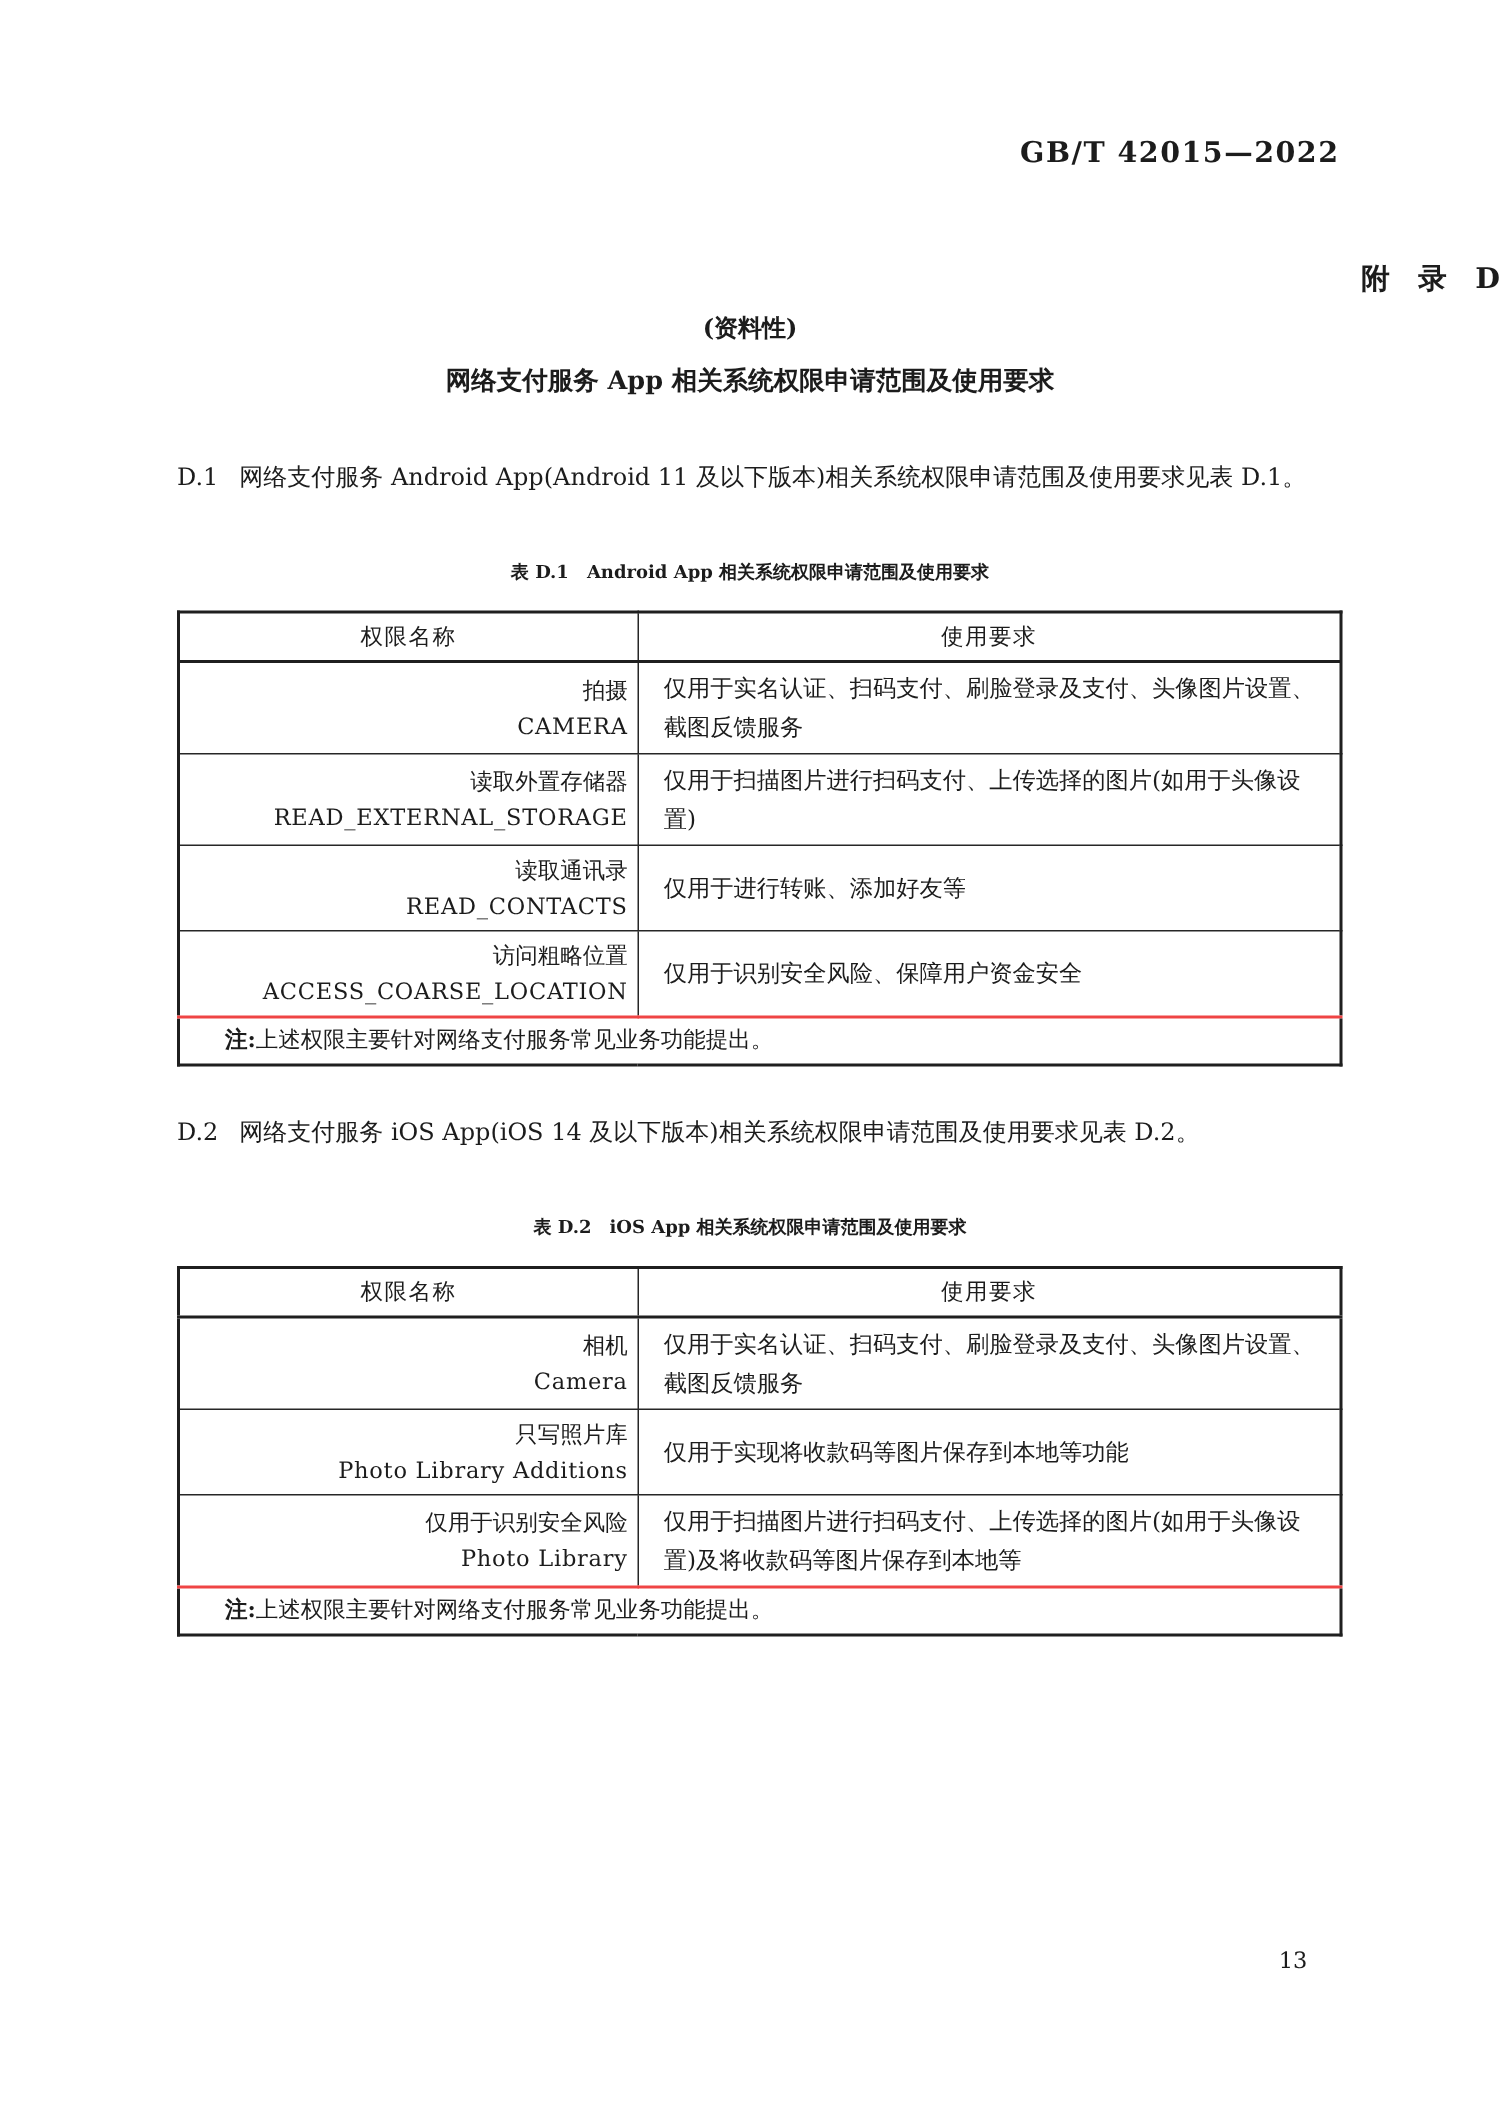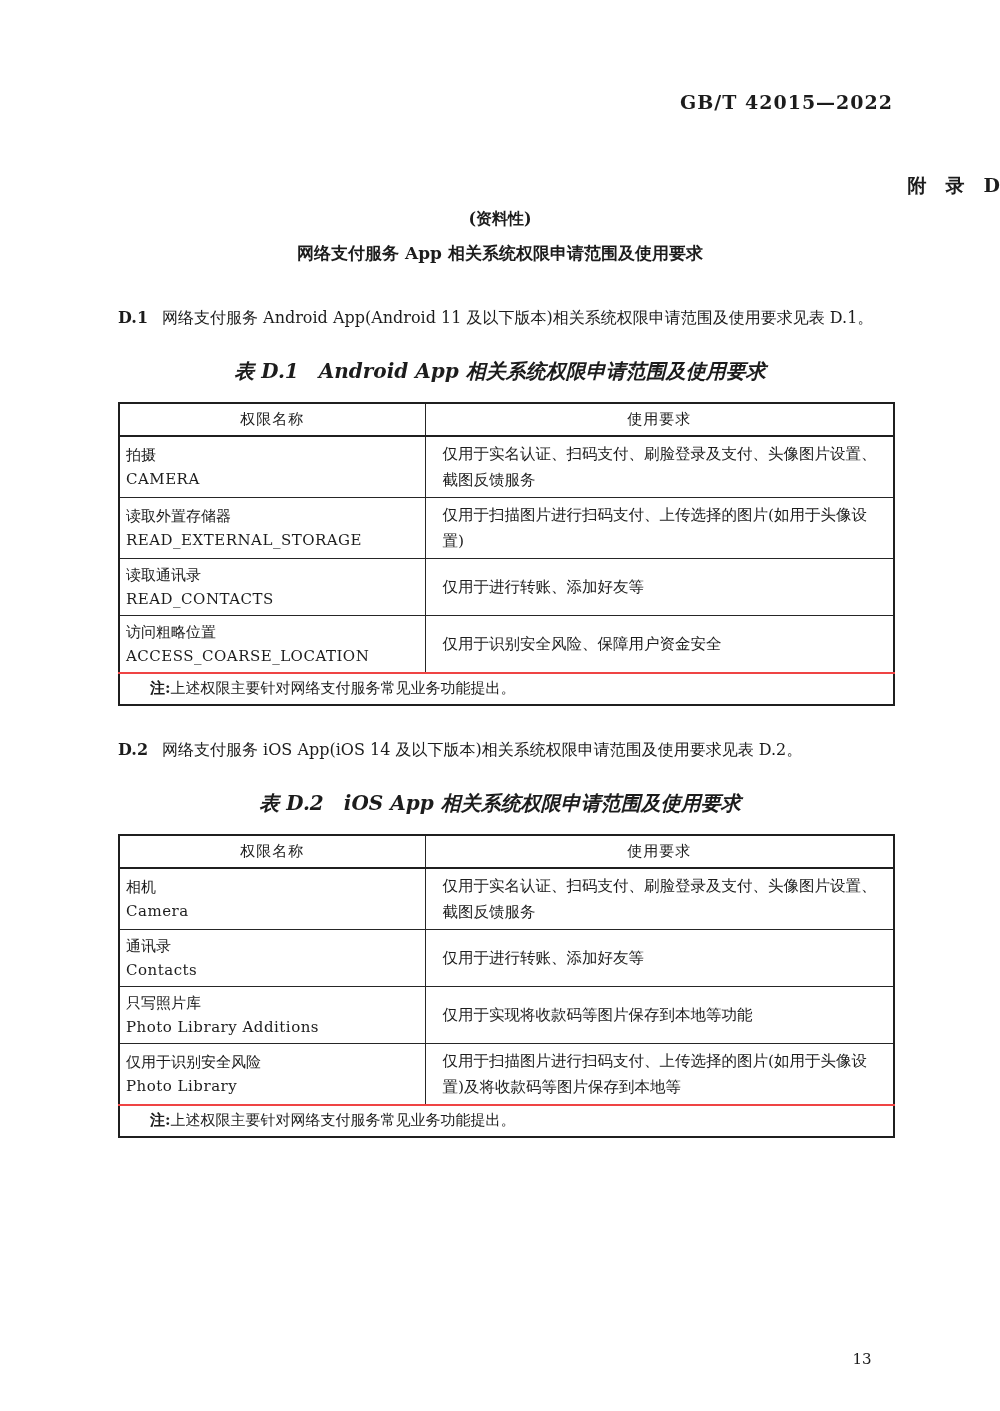--- a/index.html
+++ b/index.html
@@ -39,29 +39,28 @@
     text-align: center;
     font-size: 17px;
     font-weight: bold;
   }
   .section-para {
     margin: 40px 107px 0 118px;
     font-size: 16px;
     line-height: 26px;
   }
   .section-label {
-    font-weight: bold;
+    font-weight: normal;
     margin-right: 14px;
   }
   .table-caption {
-    margin-top: 27px;
-    text-align: center;
-    font-size: 20px;
-    font-weight: bold;
-    font-style: italic;
+    margin-top: 42px;
+    text-align: center;
+    font-size: 12px;
+    font-weight: bold;
   }
   table.perm-table {
     border-collapse: collapse;
     margin-top: 17px;
     margin-left: 118px;
     width: 775px;
     table-layout: fixed;
   }
   .perm-table col.c1 { width: 306px; }
   .perm-table col.c2 { width: 469px; }
@@ -72,21 +71,21 @@
   }
   table.perm-table { border: 2px solid #1f1f1f; }
   .perm-table thead th { border-bottom: 2px solid #1f1f1f; }
   .perm-table th {
     height: 33px;
     text-align: center;
     letter-spacing: 1px;
     font-family: Liberation Serif, serif;
   }
   .perm-table td.name-cell {
-    text-align: left;
+    text-align: right;
     padding: 4px 6px;
     line-height: 24px;
     height: 56px;
     vertical-align: middle;
   }
   .perm-table td.req-cell {
     text-align: left;
     padding: 4px 14px 4px 17px;
     line-height: 26px;
     vertical-align: middle;
@@ -94,21 +93,21 @@
   }
   .perm-table td.note-cell {
     border-top: 2px solid #ef4444;
     padding: 5px 10px 6px 30px;
     font-size: 15px;
   }
   .note-label { font-weight: bold; }
   .name-en { letter-spacing: 0.5px; }
   .page-number {
     position: absolute;
-    top: 1350px;
+    top: 1298px;
     right: 118px;
     width: 40px;
     text-align: center;
     font-size: 15px;
   }
 </style>
 </head>
 <body>
 
 <div class="std-header">GB/T 42015—2022</div>
@@ -191,27 +190,20 @@
   <tbody>
     <tr>
       <td class="name-cell">
         <div class="name-cn">相机</div>
         <div class="name-en">Camera</div>
       </td>
       <td class="req-cell">仅用于实名认证、扫码支付、刷脸登录及支付、头像图片设置、截图反馈服务</td>
     </tr>
     <tr>
       <td class="name-cell">
-        <div class="name-cn">通讯录</div>
-        <div class="name-en">Contacts</div>
-      </td>
-      <td class="req-cell">仅用于进行转账、添加好友等</td>
-    </tr>
-    <tr>
-      <td class="name-cell">
         <div class="name-cn">只写照片库</div>
         <div class="name-en">Photo Library Additions</div>
       </td>
       <td class="req-cell">仅用于实现将收款码等图片保存到本地等功能</td>
     </tr>
     <tr>
       <td class="name-cell">
         <div class="name-cn">仅用于识别安全风险</div>
         <div class="name-en">Photo Library</div>
       </td>

